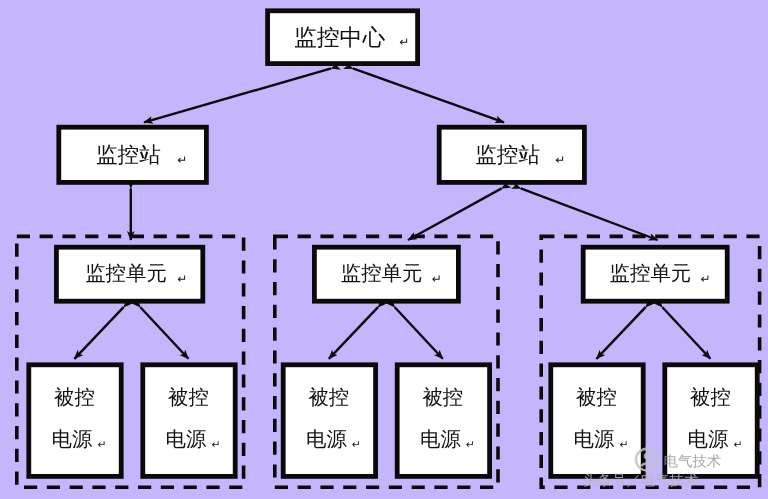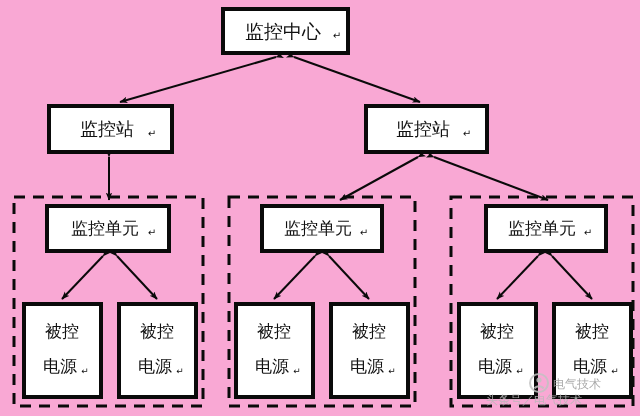--- a/index.html
+++ b/index.html
@@ -10,21 +10,21 @@
   body {
     width: 640px;
     height: 416px;
     overflow: hidden;
     font-family: "DejaVu Sans", "Liberation Sans", sans-serif;
   }
   #diagram-root {
     position: relative;
     width: 640px;
     height: 416px;
-    background: #f9a8d4;
+    background: #c4b5fd;
   }
   svg#diagram-svg {
     position: absolute;
     top: 0;
     left: 0;
     width: 640px;
     height: 416px;
   }
   .node-box {
     fill: #ffffff;

